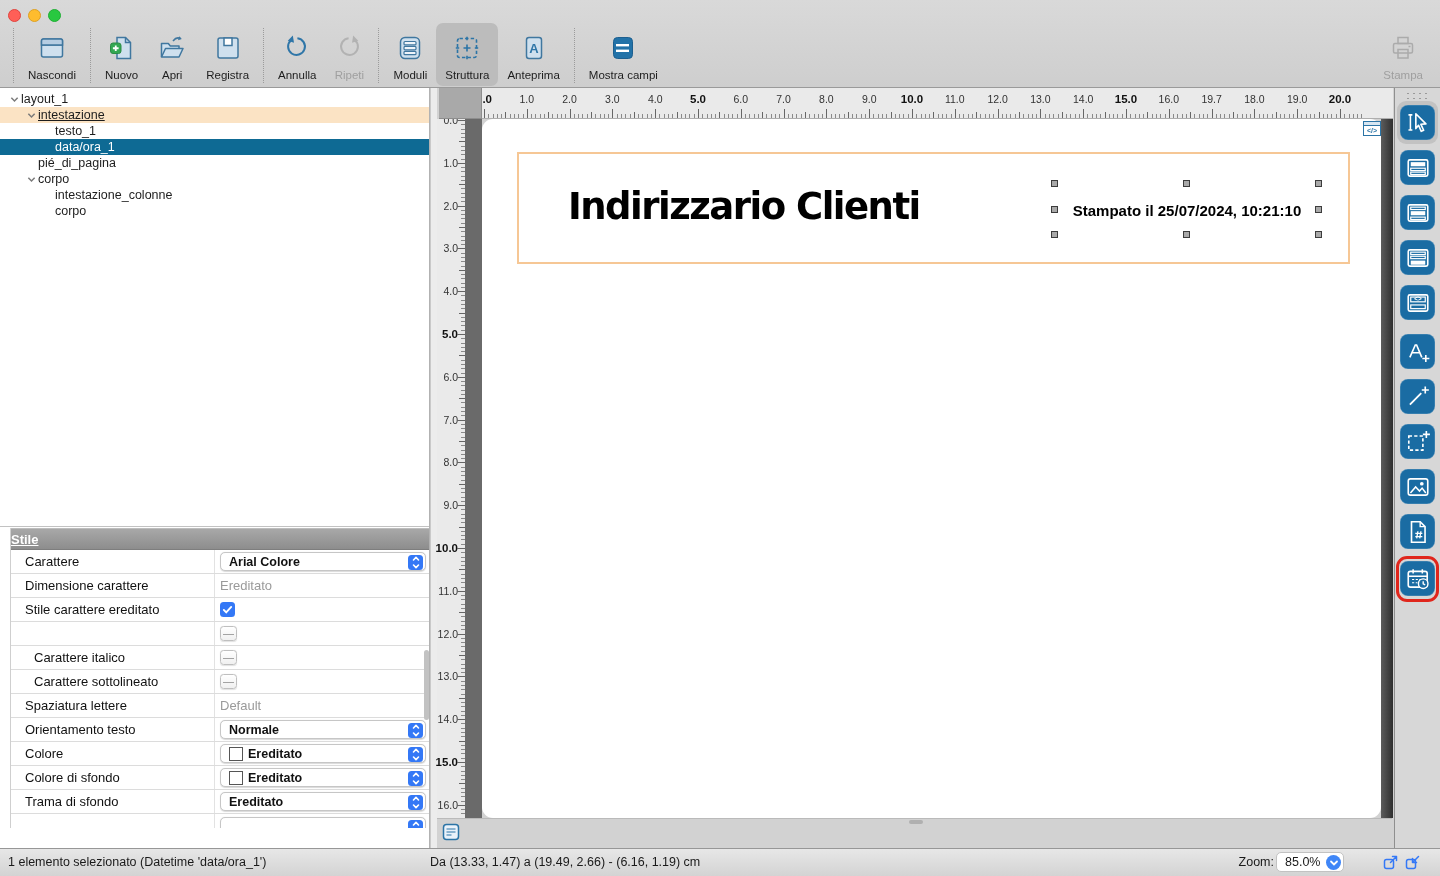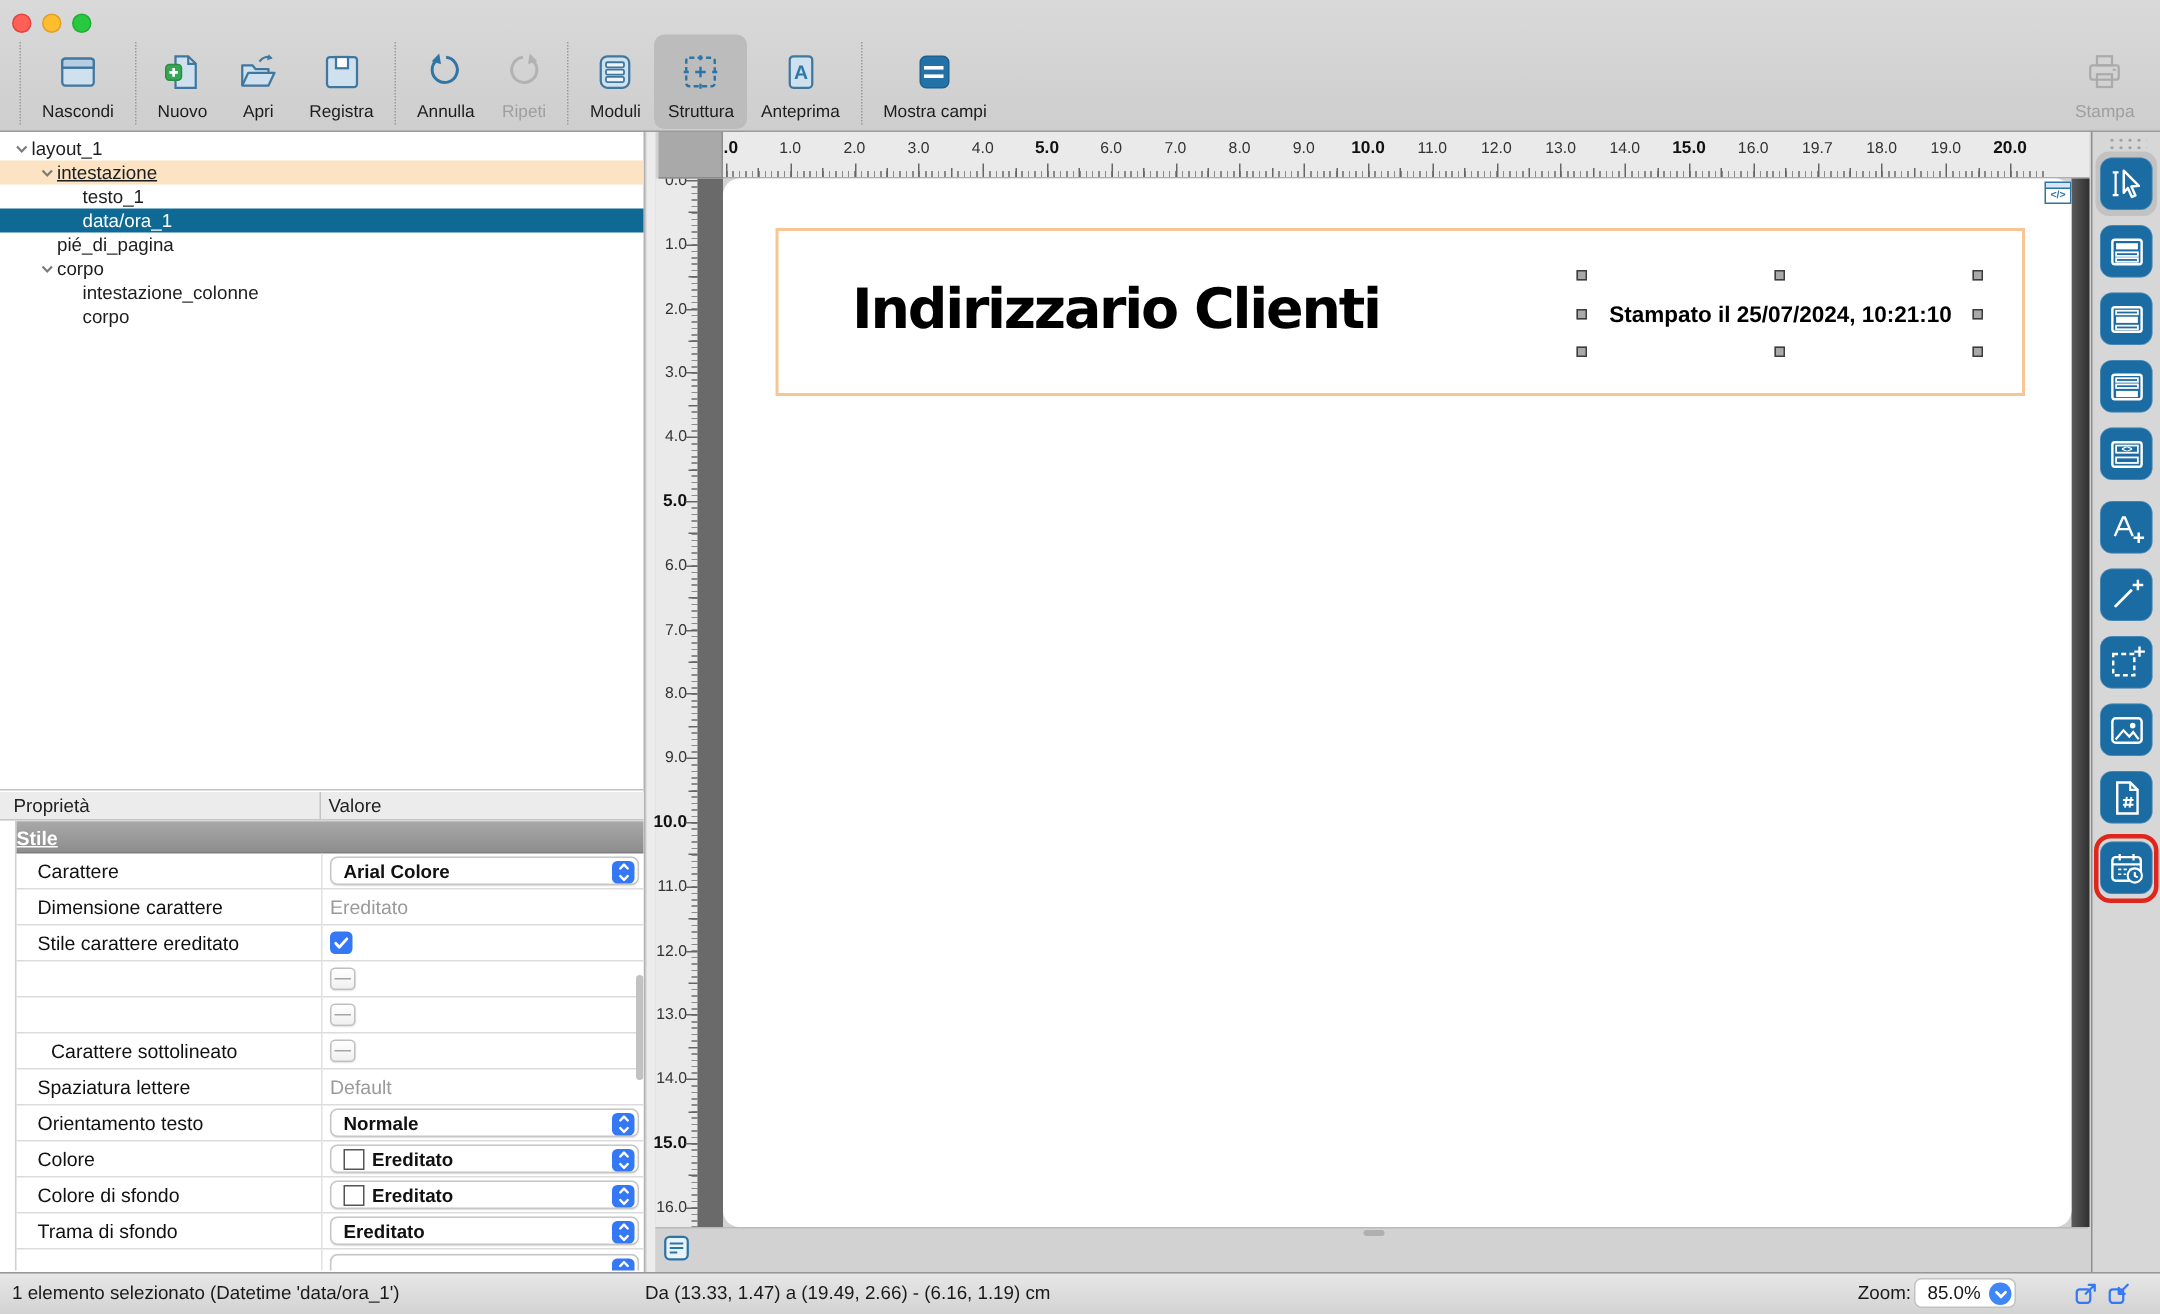--- a/index.html
+++ b/index.html
@@ -289,25 +289,20 @@
           <div class="tree-row" style="padding-left: 41px;">
             <span class="chev"></span>
             <span class="tree-label">intestazione_colonne</span>
           </div>
           <div class="tree-row" style="padding-left: 41px;">
             <span class="chev"></span>
             <span class="tree-label">corpo</span>
           </div>
         </div>
       <div class="props">
-        <div class="props-header">
-          <span class="ph-prop">Proprietà</span>
-          <span class="v-div"></span>
-          <span class="ph-val">Valore</span>
-        </div>
         <div class="props-body">
           <div class="props-section">Stile</div>
           <div id="prop-rows">
               <div class="prop-row">
                 <div class="prop-label" style="padding-left: 14px;">Carattere</div>
                 <div class="prop-value">
                   <div class="select">
                     <span class="sel-text">Arial Colore</span>
                     <span class="stepper">
                       <svg width="10" height="15" viewBox="0 0 10 15">
@@ -332,20 +327,21 @@
                     </svg>
                   </div>
                 </div>
               </div>
               <div class="prop-row">
                 <div class="prop-value">
                   <div class="mixed">—</div>
                 </div>
               </div>
               <div class="prop-row">
+                <div class="prop-label" style="padding-left: 23px;">Carattere italico</div>
                 <div class="prop-value">
                   <div class="mixed">—</div>
                 </div>
               </div>
               <div class="prop-row">
                 <div class="prop-label" style="padding-left: 23px;">Carattere sottolineato</div>
                 <div class="prop-value">
                   <div class="mixed">—</div>
                 </div>
               </div>

